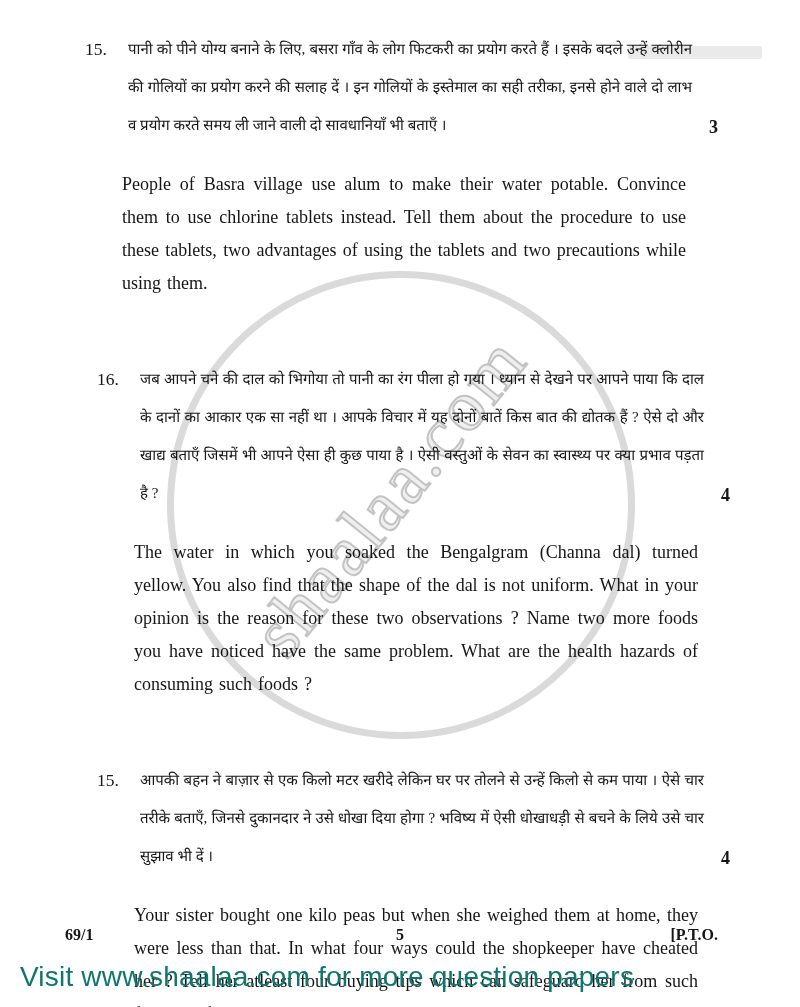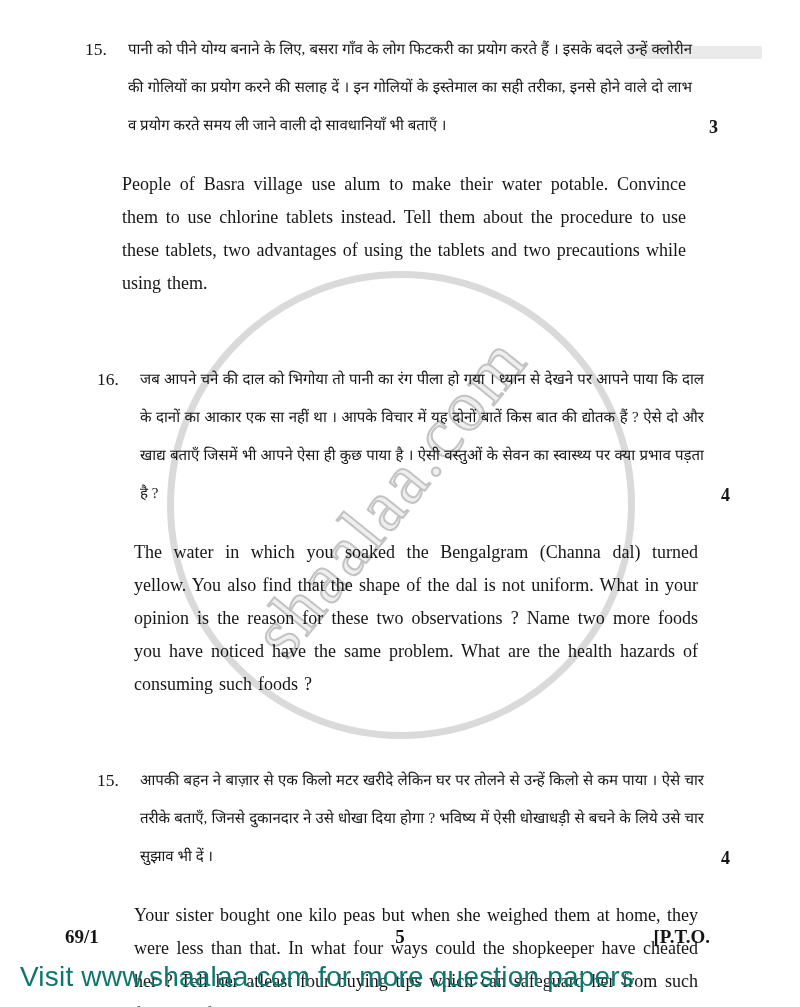--- a/index.html
+++ b/index.html
@@ -100,25 +100,25 @@
 
   
   .footer {
     position: absolute;
     top: 926px;
     left: 0;
     width: 800px;
     height: 22px;
     z-index: 1;
     font-weight: bold;
-    font-size: 19px;
+    font-size: 16px;
   }
   .paper-code { position: absolute; left: 65px; top: 0; }
   .page-num   { position: absolute; left: 0; right: 0; top: 0; text-align: center; }
-  .pto        { position: absolute; right: 90px; top: 0; margin-left: 19px; }
+  .pto        { position: absolute; right: 82px; top: 0; margin-left: 19px; }
 
   .visit-bar {
     position: absolute;
     top: 961px;
     left: 20px;
     z-index: 1;
     font-family: "Liberation Sans", "DejaVu Sans", sans-serif;
     font-size: 28px;
     color: #0f766e;
     letter-spacing: 0.2px;

